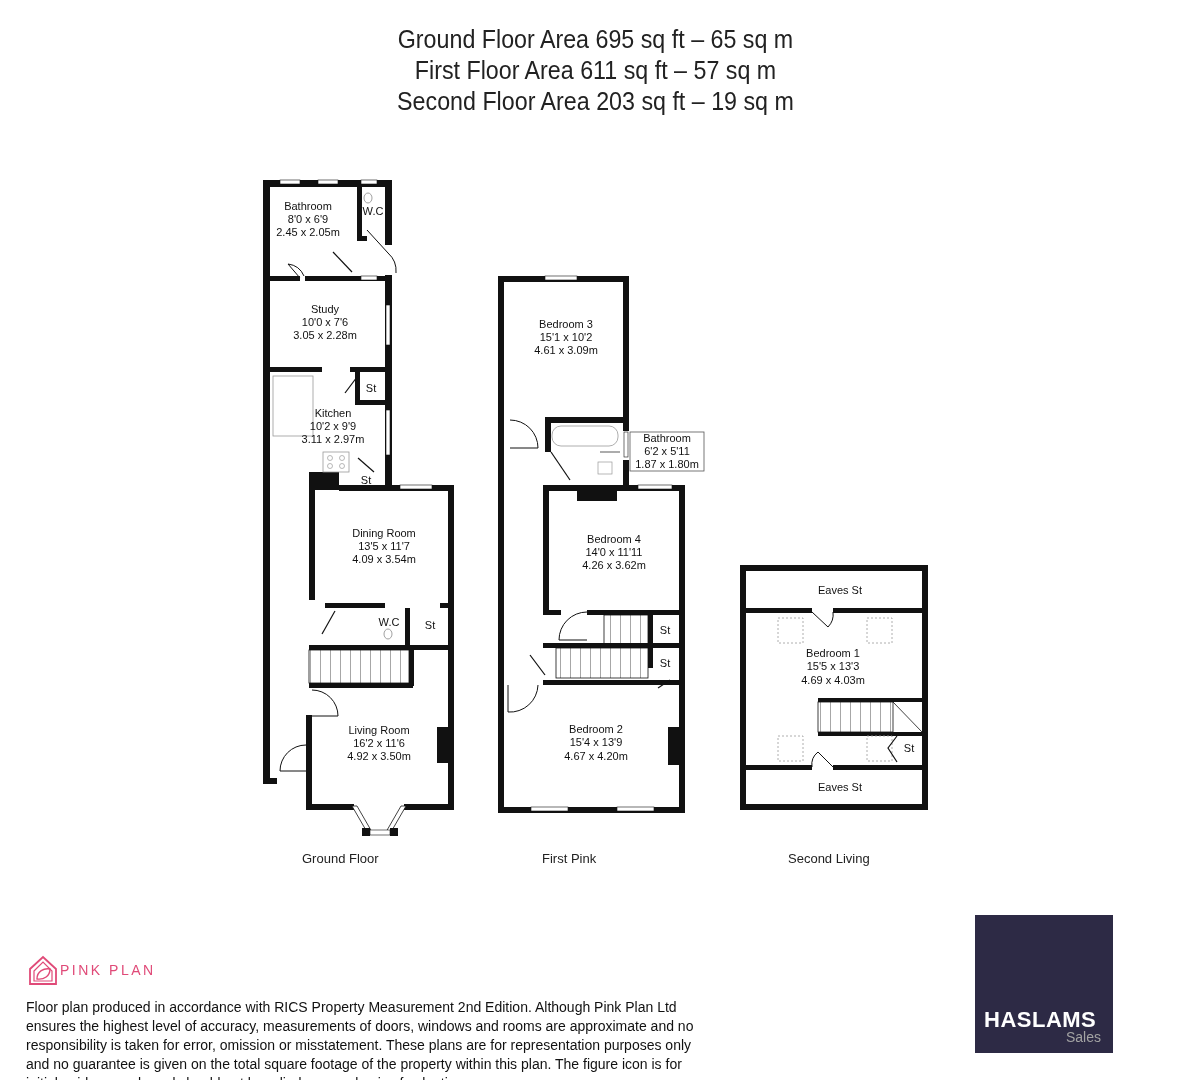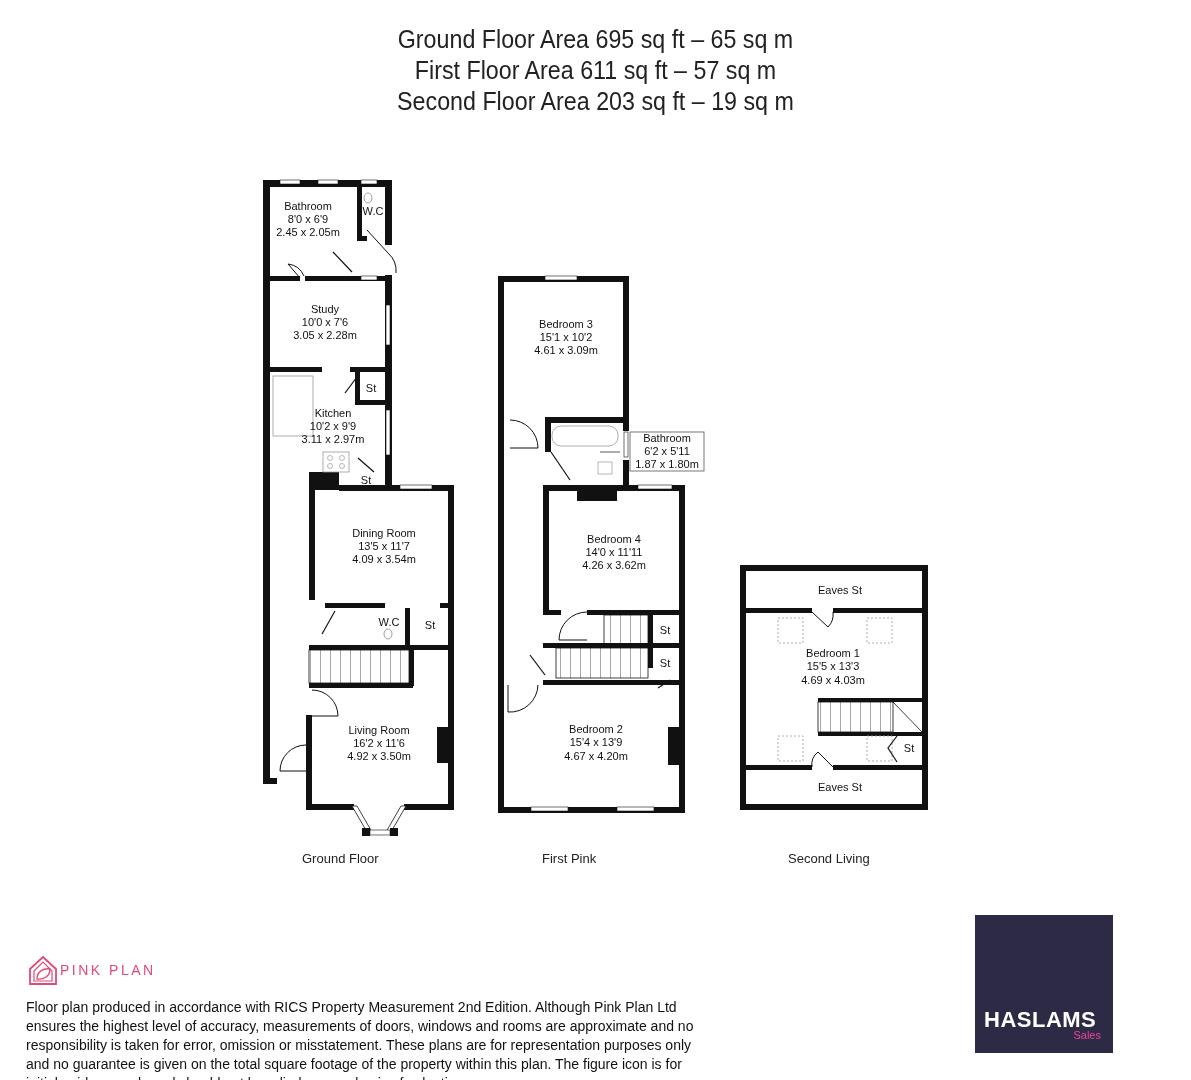--- a/index.html
+++ b/index.html
@@ -7,21 +7,21 @@
   .header { position:absolute; left:0; top:24px; width:1191px; text-align:center; }
   .header .title { font-weight:bold; font-size:25px; letter-spacing:-0.2px; line-height:31px; }
   .header .sub { font-size:25px; line-height:31px; color:#222; transform:scaleX(0.93); }
   svg.plan { position:absolute; left:0; top:0; }
   .floor-label { position:absolute; font-size:13px; color:#222;margin-left:40px; }
   .pinkplan { position:absolute; left:26px; top:953px; display:flex; align-items:center; }
   .pinkplan .pp-text { color:#e04a78; font-size:14px; letter-spacing:2.5px; }
   .disclaimer { position:absolute; left:26px; top:998px; width:680px; font-size:14px; line-height:19px; color:#111; }
   .haslams { position:absolute; left:975px; top:915px; width:138px; height:138px; background:#2d2a45;text-align:right; }
   .haslams .h-name { position:absolute; left:9px; top:92px; color:#fff; font-weight:bold; font-size:22px; letter-spacing:0.5px; }
-  .haslams .h-sub { position:absolute; right:12px; top:114px; color:#ec4899; font-size:11px; }
+  .haslams .h-sub { position:absolute; right:12px; top:114px; color:#a3a3a3; font-size:14px; }
   .room-text { font-family:"Liberation Sans", sans-serif; font-size:11px; fill:#111; text-anchor:middle; }
 </style>
 </head>
 <body>
 
 <div class="header">
   <div class="sub">Ground Floor Area 695 sq ft – 65 sq m</div>
   <div class="sub">First Floor Area 611 sq ft – 57 sq m</div>
   <div class="sub">Second Floor Area 203 sq ft – 19 sq m</div>
 </div>

